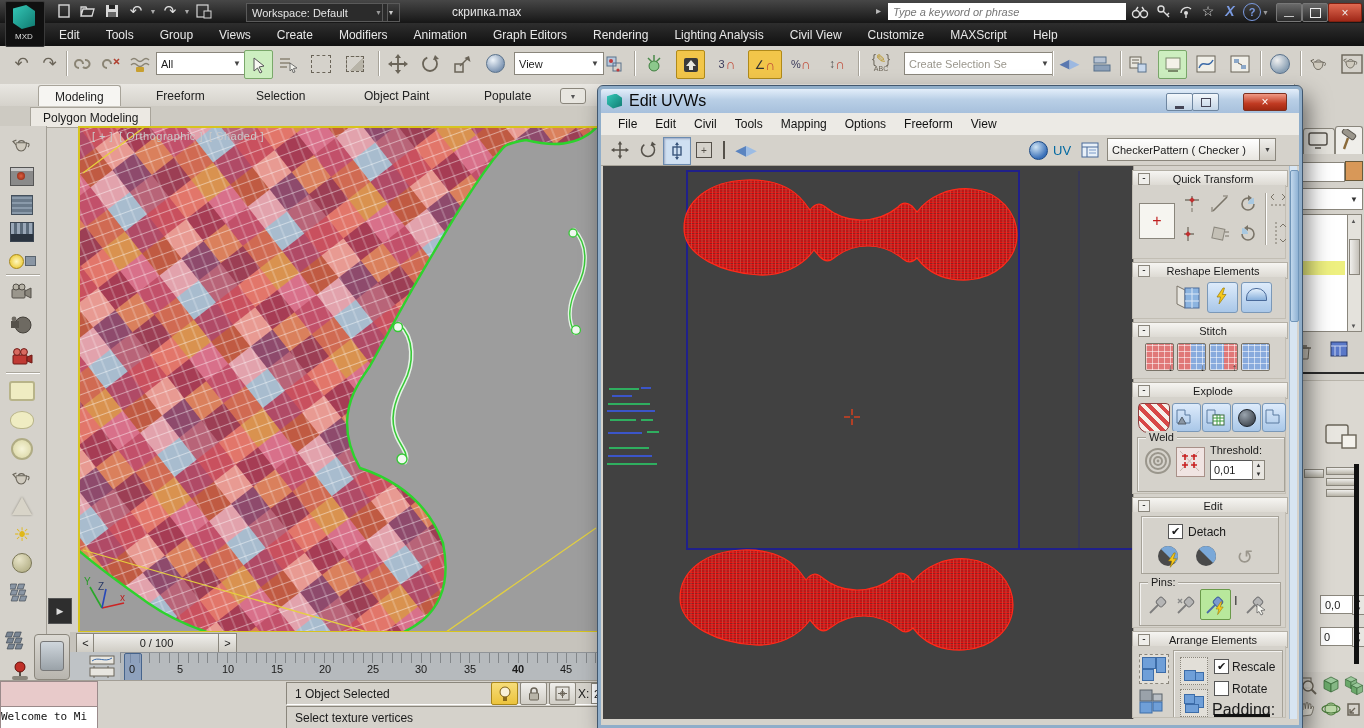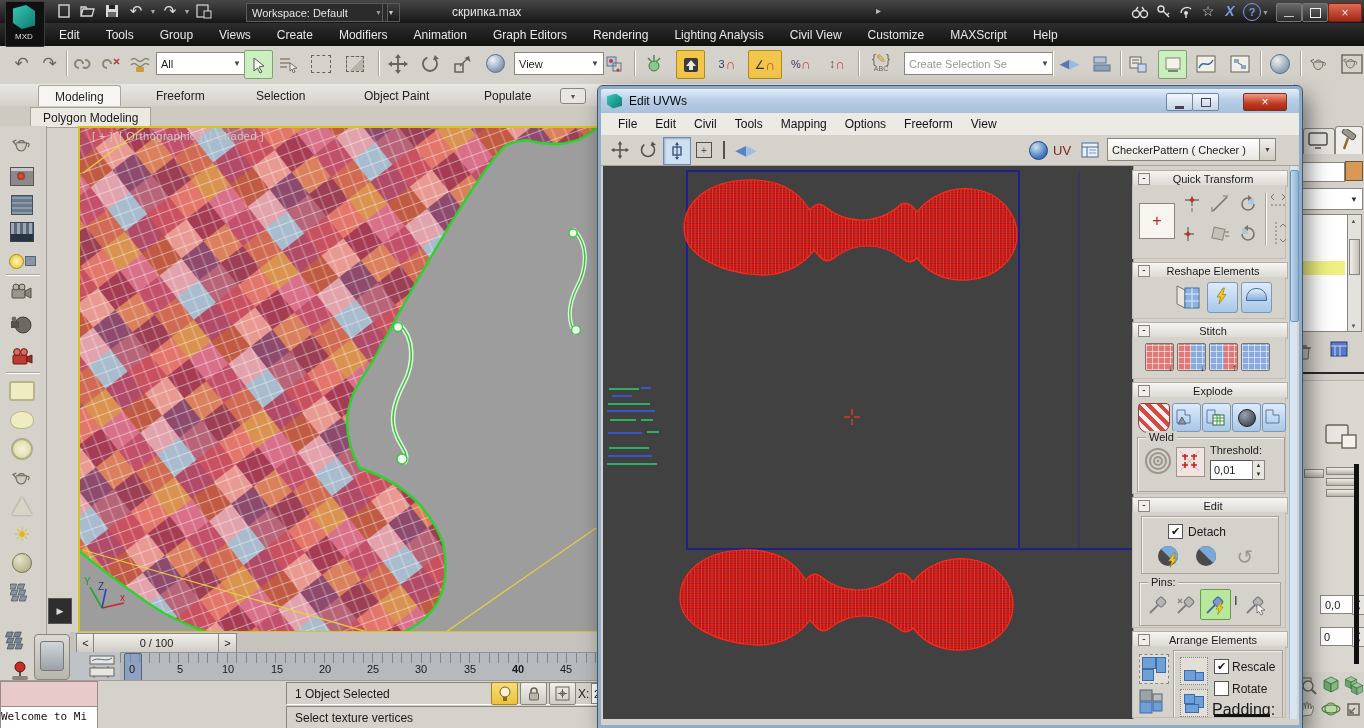--- a/index.html
+++ b/index.html
@@ -127,20 +127,21 @@
     </div>
     <div class="abs flex" style="left:246px;top:3px;width:130px;height:17px;background:#2b2b2b;border:1px solid #5a5a5a;color:#e4e4e4;font-size:11px;padding:0 5px;">
       <span>Workspace: Default</span>
       <span style="margin-left:auto;font-size:7px;color:#999;">▼</span>
     </div>
     <div class="abs ctr" style="left:382px;top:3px;width:16px;height:17px;border:1px solid #5a5a5a;color:#ccc;font-size:7px;">▼</div>
     <div class="abs flex" style="left:430px;top:0;height:23px;color:#e6e6e6;font-size:12px;">
       <span style="margin-left:22px;">скрипка.max</span>
     </div>
     <span class="abs" style="left:876px;top:5px;color:#bbb;font-size:10px;">▸</span>
+    <input class="abs" style="left: 888px; top: 3px; width: 228px; height: 15px; border: 1px solid rgb(255, 255, 255); background: rgb(255, 255, 255); font-style: italic; font-size: 11px; color: rgb(138, 138, 138); padding: 0px 4px;" placeholder="Type a keyword or phrase">
     <span class="abs qa-ico" style="left:1128px;top:3px;">
         <svg width="18" height="16">
           <circle cx="5" cy="10" r="3.5" fill="none" stroke="#ddd" stroke-width="1.4"></circle>
           <circle cx="13" cy="10" r="3.5" fill="none" stroke="#ddd" stroke-width="1.4"></circle>
           <path d="M5,6 L7,3 M13,6 L11,3" stroke="#ddd" stroke-width="1.4"></path>
         </svg>
       </span>
     <span class="abs qa-ico" style="left:1152px;top:3px;">
         <svg width="16" height="16">
           <circle cx="5" cy="5" r="3" fill="none" stroke="#ddd" stroke-width="1.4"></circle>
@@ -713,21 +714,21 @@
         <svg width="18" height="18">
           <rect x="4" y="4" width="11" height="11" fill="none" stroke="#6a6458" stroke-width="1.5"></rect>
           <path d="M11,8 L6,13 M6,9 V13 H10" stroke="#6a6458" stroke-width="1.4" fill="none"></path>
         </svg>
       </span>
   </div>
 
   <div class="abs uvw">
     <div class="uvw-title">
       <span style="margin-left:6px;width:15px;height:15px;display:inline-block;background:linear-gradient(135deg,#35c8b8,#0f7a70);clip-path:polygon(0 18%,60% 0,100% 28%,100% 82%,40% 100%,0 72%);"></span>
-      <span style="margin-left:7px;font-size:12px;color:#0a0a0a;">Edit UVWs</span>
+      <span style="margin-left:7px;font-size:16px;color:#0a0a0a;">Edit UVWs</span>
       <span class="abs" style="right:106px;top:4px;width:25px;height:16px;border:1px solid #6e86a0;border-radius:2px;background:linear-gradient(#f4f8fc,#c2d4e6);display:flex;align-items:flex-end;justify-content:center;font-size:9px;color:#333;">
           <span style="margin-bottom:1px;display:block;width:9px;height:3px;background:#445;"></span>
         </span>
       <span class="abs ctr" style="right:80px;top:4px;width:25px;height:16px;border:1px solid #6e86a0;border-radius:2px;background:linear-gradient(#f4f8fc,#c2d4e6);">
           <span style="display:block;width:8px;height:7px;border:1.5px solid #445;"></span>
         </span>
       <span class="abs ctr" style="right:12px;top:4px;width:42px;height:16px;border:1px solid #7e3020;border-radius:2px;background:linear-gradient(#f09a86,#c03a22 60%,#a02812);color:#fff;font-size:12px;">
           <span>×</span>
         </span>
     </div>
@@ -769,21 +770,21 @@
           <span style="width:14px;height:14px;border:1px solid #55514a;display:flex;align-items:center;justify-content:center;font-size:10px;color:#55514a;">+</span>
         </span>
       <span class="abs" style="left:122px;top:6px;width:2px;height:18px;background:#55514a;"></span>
       <span class="uvt" style="left:128px;width:34px;">
           <span style="color:#5a84c0;font-size:14px;">◀</span>
           <span style="color:#9cbce4;font-size:14px;">▶</span>
         </span>
       <span class="uvt" style="left:424px;">
           <span style="width:17px;height:17px;border-radius:50%;background:radial-gradient(circle at 35% 30%,#cfe4f4,#3a70b8 70%),repeating-linear-gradient(90deg,#0000 0 4px,#00306022 4px 5px);border:1px solid #1a4a88;display:block;"></span>
         </span>
-      <span class="abs" style="left:452px;top:8px;font-size:13px;color:#7f1d1d;">UV</span>
+      <span class="abs" style="left:452px;top:8px;font-size:13px;color:#0369a1;">UV</span>
       <span class="uvt" style="left:476px;">
           <svg width="18" height="16">
             <rect x="1" y="1" width="16" height="14" fill="#e8f0f8" stroke="#4a6a9a"></rect>
             <path d="M1,5 h16 M6,5 v10" stroke="#4a6a9a"></path>
             <path d="M8,8 h7 M8,11 h7" stroke="#7a9ac8"></path>
           </svg>
         </span>
       <div class="abs flex" style="left:506px;top:3px;width:152px;height:21px;background:linear-gradient(#ffffff,#e8e6e0);border:1px solid #8a867c;font-size:11px;font-weight:bold;padding-left:4px;">
         <span style="font-weight:normal;">CheckerPattern  ( Checker )</span>
       </div>

